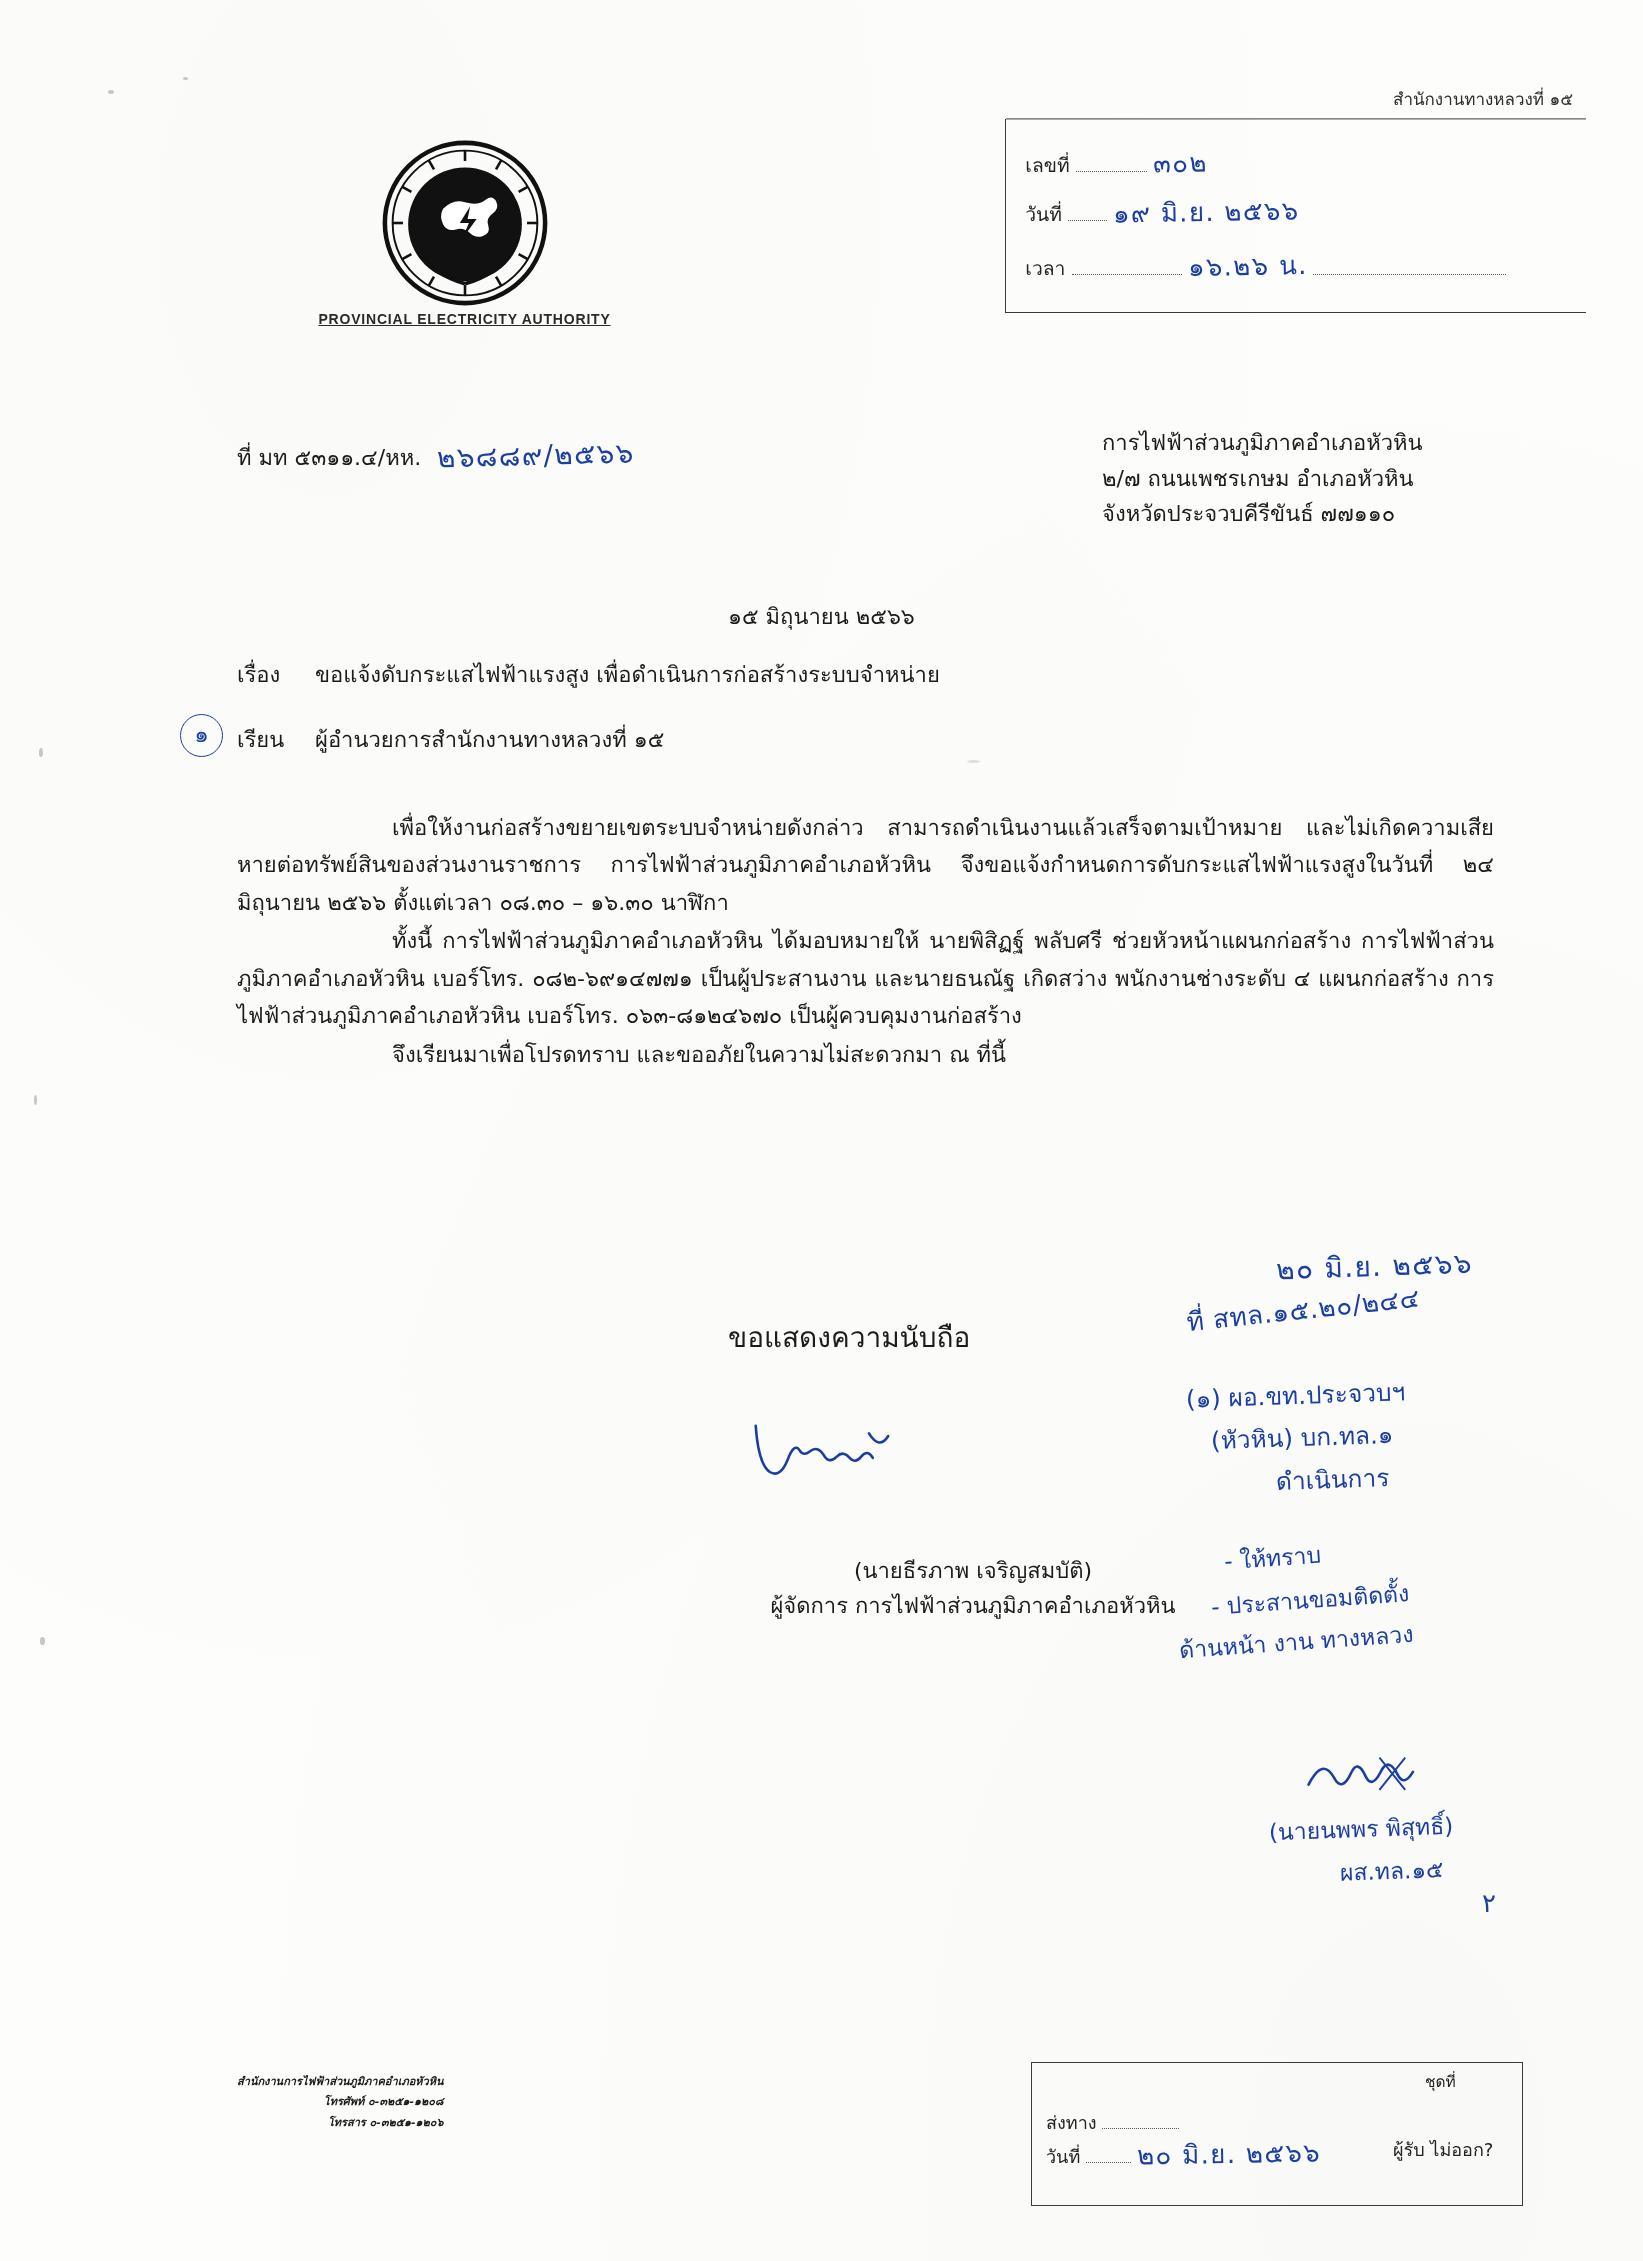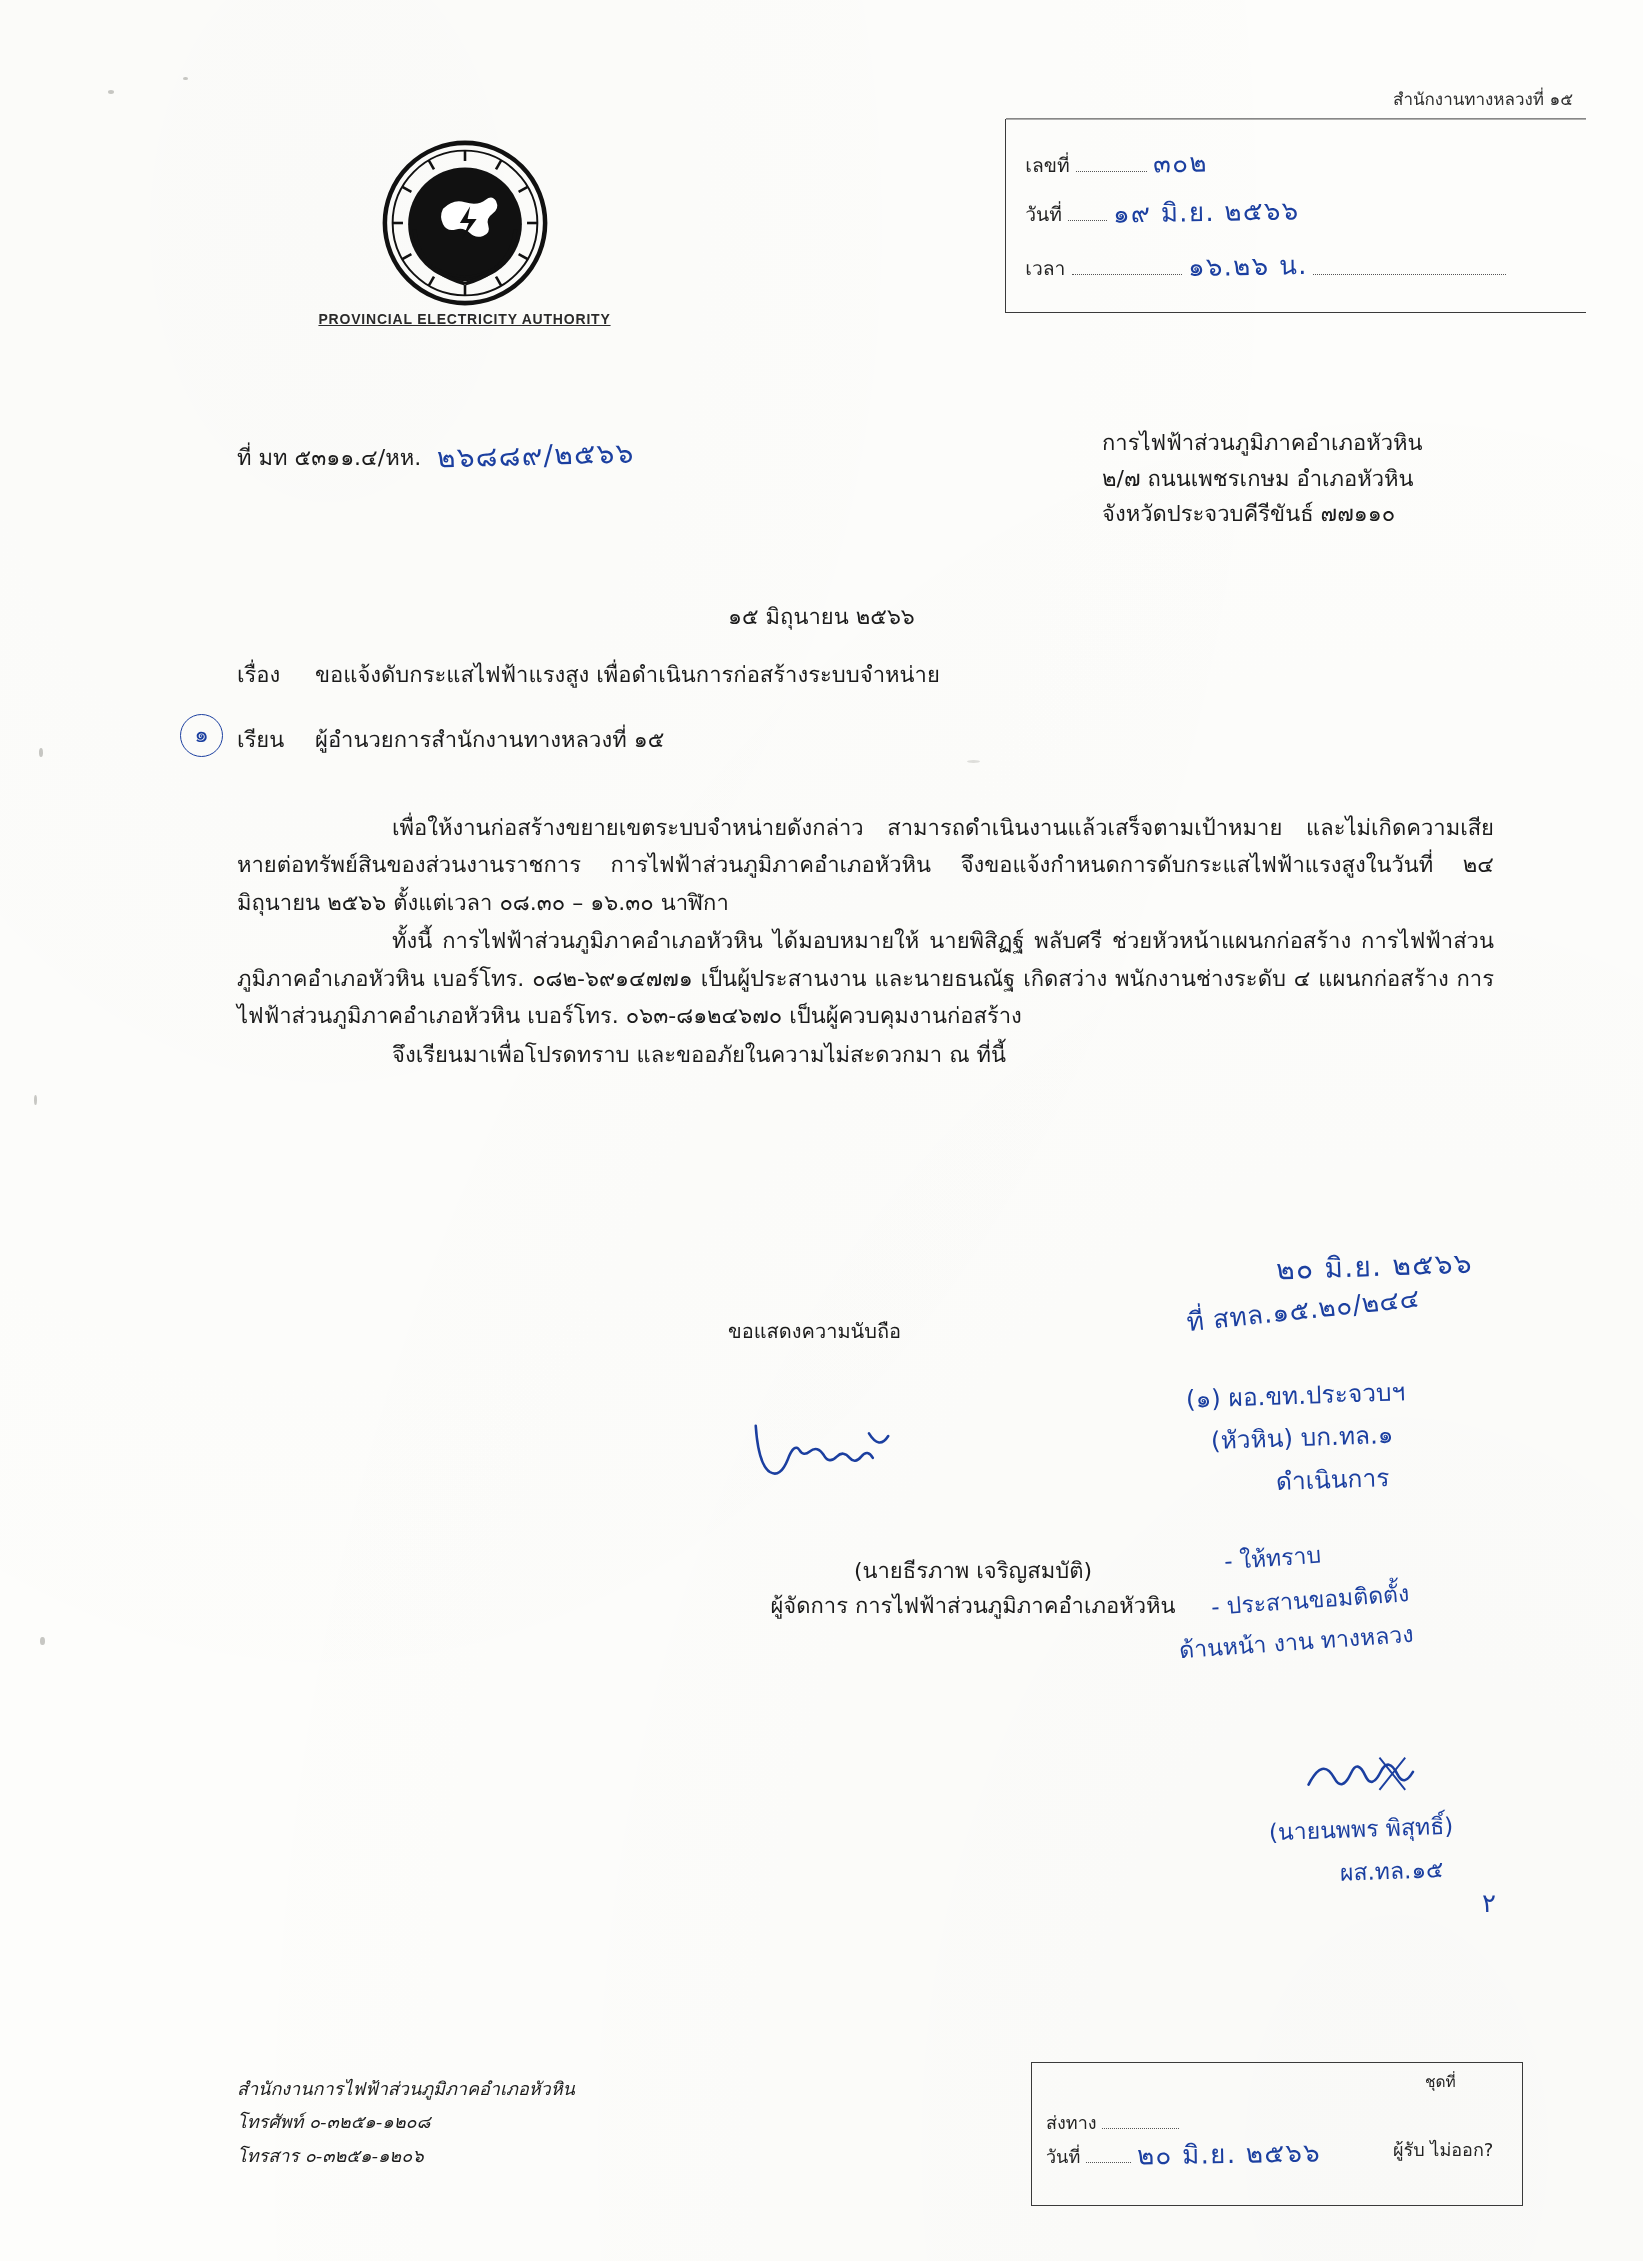--- a/index.html
+++ b/index.html
@@ -191,21 +191,21 @@
     text-align: justify;
   }
   .body-block p { margin: 0 0 1.3px 0; }
   .indent { text-indent: 155px; }
 
   
   .closing {
     position: absolute;
     left: 728px;
     top: 1315px;
-    font-size: 20px;
+    font-size: 28px;
     color: #1b1b1b;
     white-space: nowrap;
   }
   .sig-scribble {
     position: absolute;
     left: 748px;
     top: 1414px;
     width: 193px;
     height: 71px;
   }
@@ -230,26 +230,27 @@
   }
   .hand.rot-a { transform: rotate(-4deg); }
   .hand.rot-b { transform: rotate(-2deg); }
   .hand.rot-c { transform: rotate(-6deg); }
 
   
   .footer {
     position: absolute;
     left: 237px;
     top: 2072px;
-    font-size: 18px;
+    font-size: 11px;
     font-style: italic;
-    font-weight: normal;
+    font-weight: bold;
     line-height: 1.85;
     color: #1b1b1b;
     white-space: nowrap;
+    text-align: right;
   }
 
   
   .dispatch-box {
     position: absolute;
     left: 1031px;
     top: 2062px;
     width: 490px;
     height: 142px;
     border: 1.3px solid #3a3a3a;

